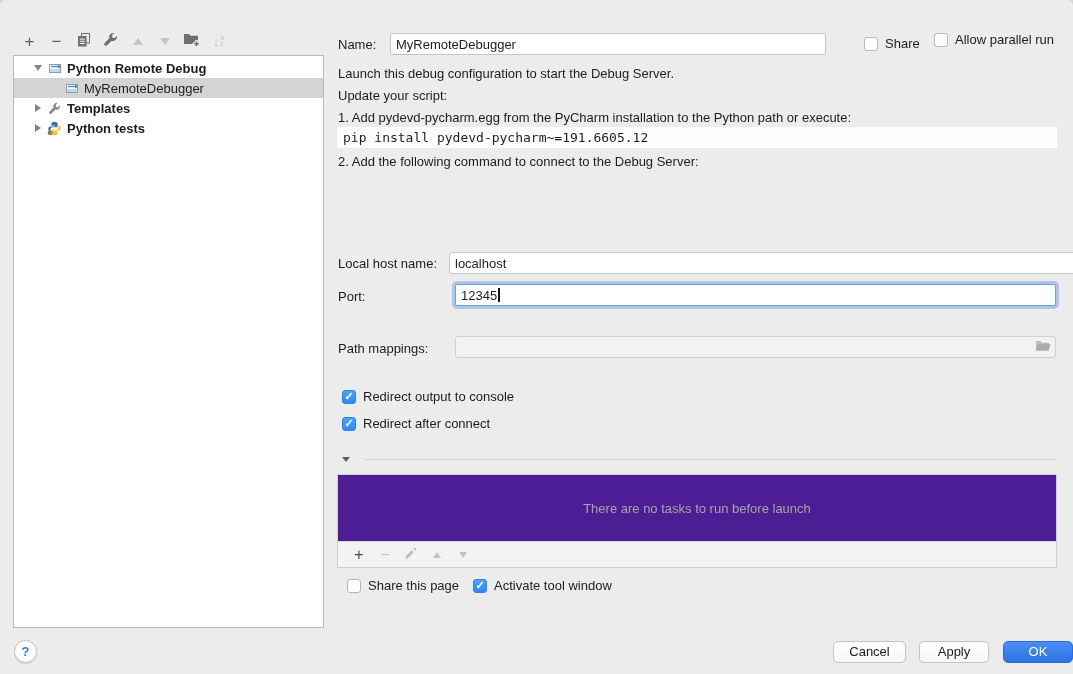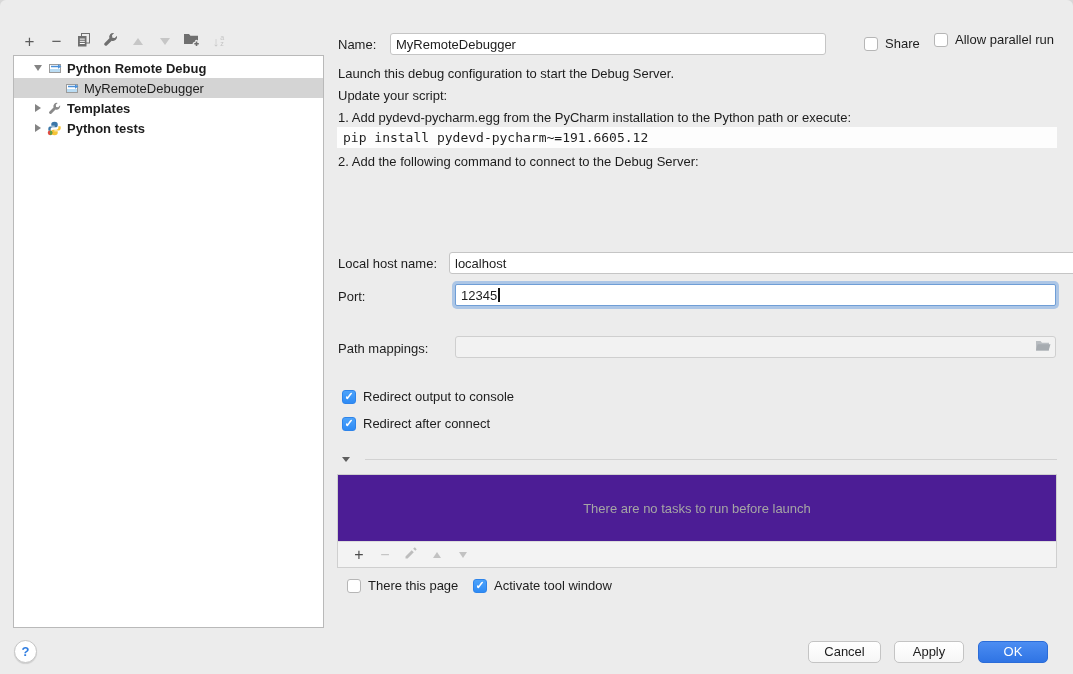--- a/index.html
+++ b/index.html
@@ -76,21 +76,21 @@
   .tasksbox { background:#4c1d95; border:1px solid #cfcfcf; }
   .tasks-empty { height:66px; display:flex; align-items:center; justify-content:center; color:#a5a5a5; }
   .tasks-toolbar { height:26px; background:#f3f3f3; border-top:1px solid #dcdcdc;
                    display:flex; align-items:center; padding-left:8px; }
   .tasks-toolbar .tbtn { width:26px; height:22px; }
   .tri-up-sm  { width:0;height:0;border-left:4.5px solid transparent;border-right:4.5px solid transparent;border-bottom:6px solid #c2c2c2; }
   .tri-down-sm{ width:0;height:0;border-left:4.5px solid transparent;border-right:4.5px solid transparent;border-top:6px solid #c2c2c2; }
 
   
   .btn { position:absolute; top:641px; height:22px; border-radius:5px; border:1px solid #c4c4c4;
-         background:linear-gradient(#ffffff,#f6f6f6); font-size:13px; text-align:center; line-height:20px; color:#1d1d1d; }
+         background:linear-gradient(#ffffff,#f6f6f6); font-size:13px; text-align:center; line-height:20px; color:#1d1d1d;margin-left:25px; }
   .btn.primary { background:linear-gradient(#4c8df2,#2f74e4); border:1px solid #2b6cd8; color:#fff; }
   .helpbtn { position:absolute; left:14px; top:640px; width:23px; height:23px; border-radius:50%;
              background:#fff; border:1px solid #c6c6c6; box-shadow:0 1px 1px rgba(0,0,0,.12);
              display:flex; align-items:center; justify-content:center;
              color:#2f7de1; font-size:13px; font-weight:bold; }
 </style>
 </head>
 <body>
 
 <div class="window">
@@ -276,21 +276,21 @@
           <span class="tri-up-sm"></span>
         </div>
         <div class="tbtn">
           <span class="tri-down-sm"></span>
         </div>
       </div>
     </div>
 
     <div class="abs cbgroup" style="left:10px; top:578px">
       <span class="cb"></span>
-      <span>There this page</span>
+      <span>Share this page</span>
     </div>
     <div class="abs cbgroup" style="left:136px; top:578px">
       <span class="cb checked">
           <span class="tick">✓</span>
         </span>
       <span>Activate tool window</span>
     </div>
   </div>
 
   <div class="helpbtn">

